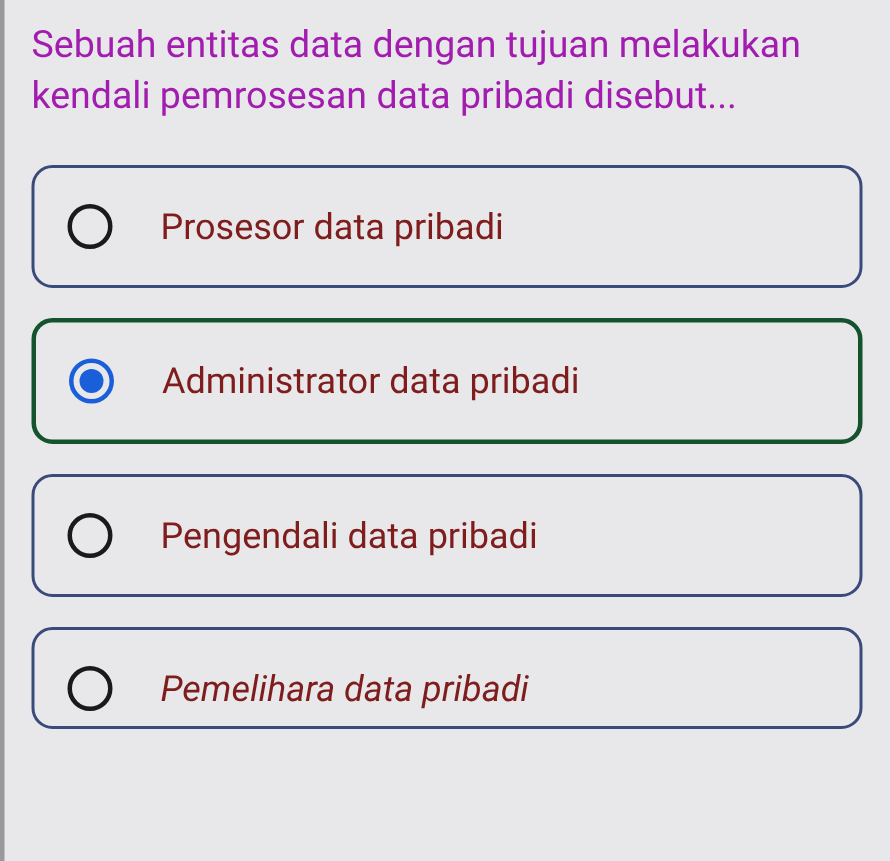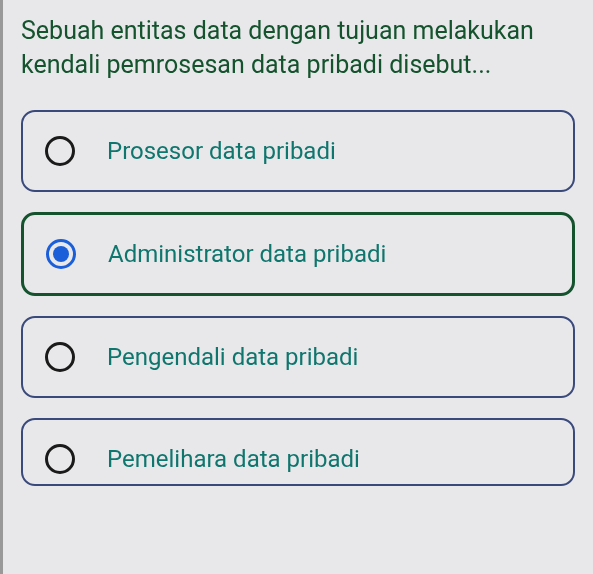--- a/index.html
+++ b/index.html
@@ -10,21 +10,21 @@
     body {
       font-family: -apple-system, BlinkMacSystemFont, 'Segoe UI', Roboto, Arial, sans-serif;
       background: #e8e8eb;
       width: 593px;
       height: 574px;
       padding: 10px 18px;
       border-left: 3px solid #999;
     }
     .question {
       font-size: 25px;
-      color: #14532d;
+      color: #a21caf;
       line-height: 1.35;
       margin-bottom: 28px;
       padding-top: 4px;
     }
     .options {
       display: flex;
       flex-direction: column;
       gap: 20px;
     }
     .option {
@@ -58,24 +58,25 @@
       height: 16px;
       border-radius: 50%;
       background: #1a5fd9;
       display: none;
     }
     .option.selected .radio-inner {
       display: block;
     }
     .option-label {
       font-size: 24px;
-      color: #0f766e;
+      color: #7f1d1d;
     }
     .option-last {
       padding-bottom: 10px;
+      font-style: italic;
     }
   </style>
 </head>
 <body>
 
 <div class="question">Sebuah entitas data dengan tujuan melakukan kendali pemrosesan data pribadi disebut...</div>
 
 <div class="options">
   <div class="option">
     <span class="radio">

